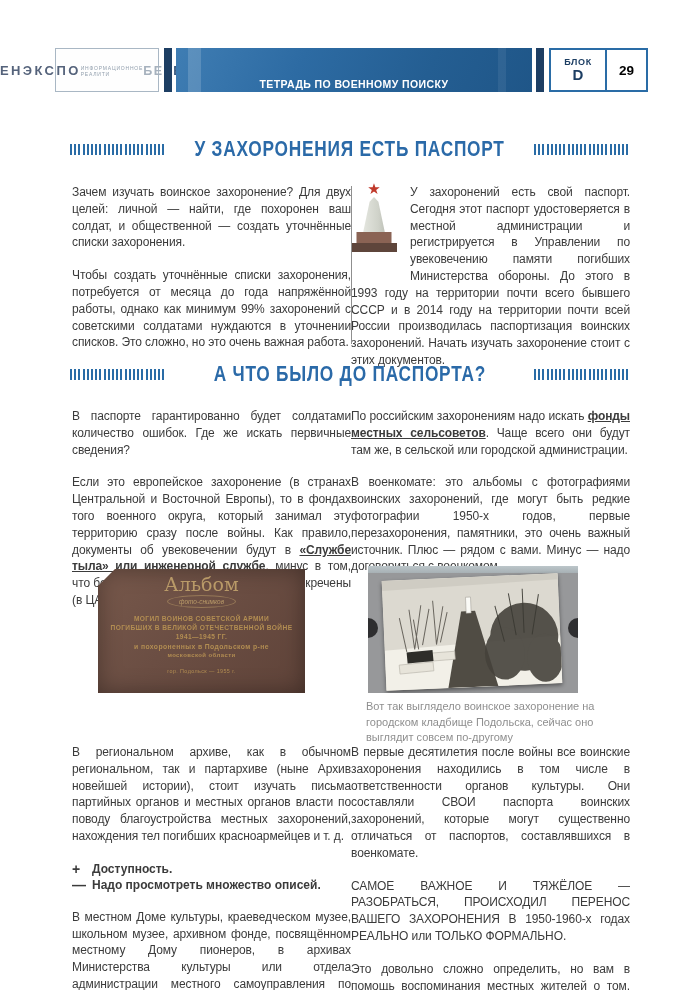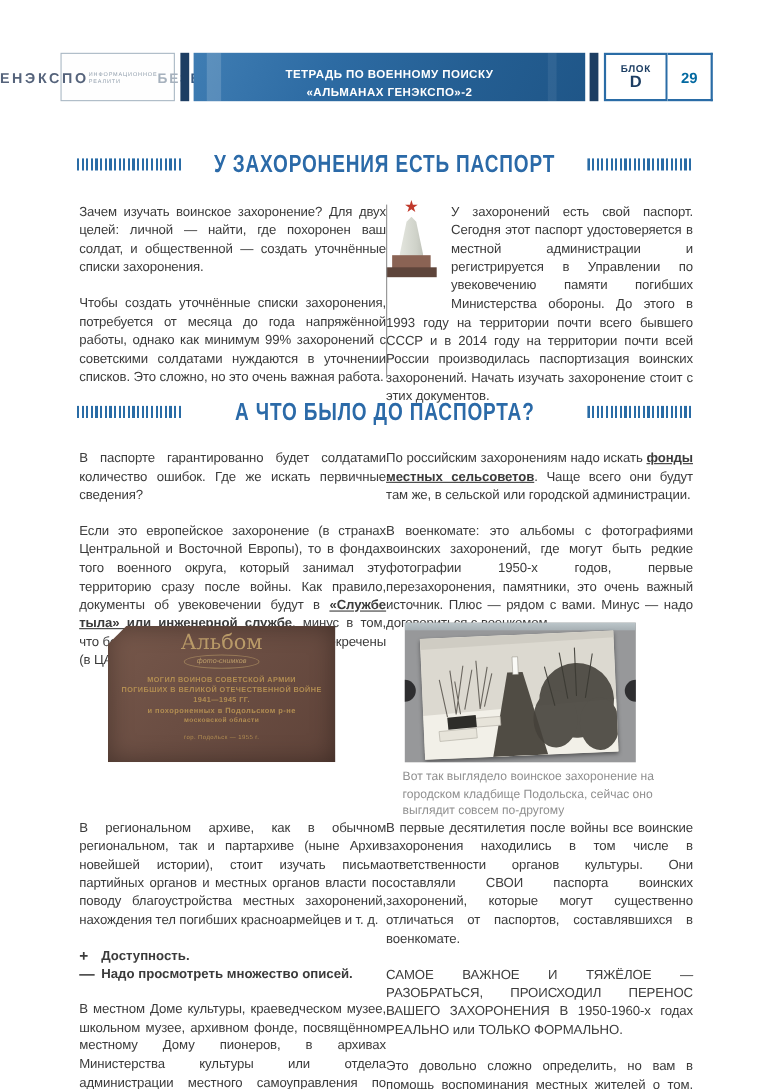--- a/index.html
+++ b/index.html
@@ -20,21 +20,21 @@
   .banner { flex:1; position:relative; margin-left:4px; margin-right:4px;
     background:linear-gradient(115deg,#3f7db3 0%, #2d6ba3 35%, #245e92 70%, #1f5688 100%);
     display:flex; align-items:flex-end; justify-content:center; }
   .banner::before { content:""; position:absolute; left:12px; top:0; bottom:0; width:13px; background:rgba(255,255,255,0.16); }
   .banner::after  { content:""; position:absolute; right:26px; top:0; bottom:0; width:8px; background:rgba(255,255,255,0.07); }
   .banner-text { text-align:center; color:#ffffff; font-weight:700; font-size:10.5px; letter-spacing:0.4px; line-height:16px; position:relative; z-index:1; }
   .hdr-stripe2 { width:8px; background:#1d3e63; margin-right:5px; }
   .block-box { width:58px; border:2px solid #2a6ca6; background:#fff; display:flex; flex-direction:column; align-items:center; justify-content:center; color:#1d3e63; }
   .block-label { font-size:9px; font-weight:700; letter-spacing:0.6px; line-height:10px; }
   .block-value { font-size:15px; font-weight:700; line-height:16px; }
-  .pagenum-box { width:41px; border:2px solid #2a6ca6; border-left:none; background:#fff; display:flex; align-items:center; justify-content:center; font-size:13.5px; font-weight:700; color:#0369a1; }
+  .pagenum-box { width:41px; border:2px solid #2a6ca6; border-left:none; background:#fff; display:flex; align-items:center; justify-content:center; font-size:13.5px; font-weight:700; color:#000000; }
 
   
   .sec-title-row { position:absolute; left:70px; width:560px; display:flex; align-items:center; justify-content:space-between; }
   .row1 { top:139px; } .row2 { top:364px; }
   .tick { height:11px; width:96px; background:repeating-linear-gradient(90deg,#2a6ca6 0 2px, transparent 2px 4.2px); flex:none; }
   .sec-title { flex:1; text-align:center; color:#2b6aa8; font-size:18px; font-weight:700; letter-spacing:0.8px; }
   .sec-title span { display:inline-block; transform:scale(0.96,1.25); transform-origin:center; white-space:nowrap; }
 
   
   .cols { position:absolute; left:72px; width:558px; display:grid; grid-template-columns:1fr 1fr; }
@@ -93,21 +93,20 @@
   <div class="hdr">
     <div class="logo-box">
       <div class="logo-name">ГЕНЭКСПО</div>
       <div class="logo-sub">ИНФОРМАЦИОННОЕ РЕАЛИТИ</div>
       <div class="logo-brand"><span class="lt">БЕ</span><span class="dk">ЗВЕСТИ</span></div>
     </div>
     <div class="hdr-stripe"></div>
     <div class="banner">
       <div class="banner-text">
         <div>ТЕТРАДЬ ПО ВОЕННОМУ ПОИСКУ</div>
-        <div>«АЛЬМАНАХ ГЕНЭКСПО»-2</div>
       </div>
     </div>
     <div class="hdr-stripe2"></div>
     <div class="block-box">
       <div class="block-label">БЛОК</div>
       <div class="block-value">D</div>
     </div>
     <div class="pagenum-box">29</div>
   </div>
 

